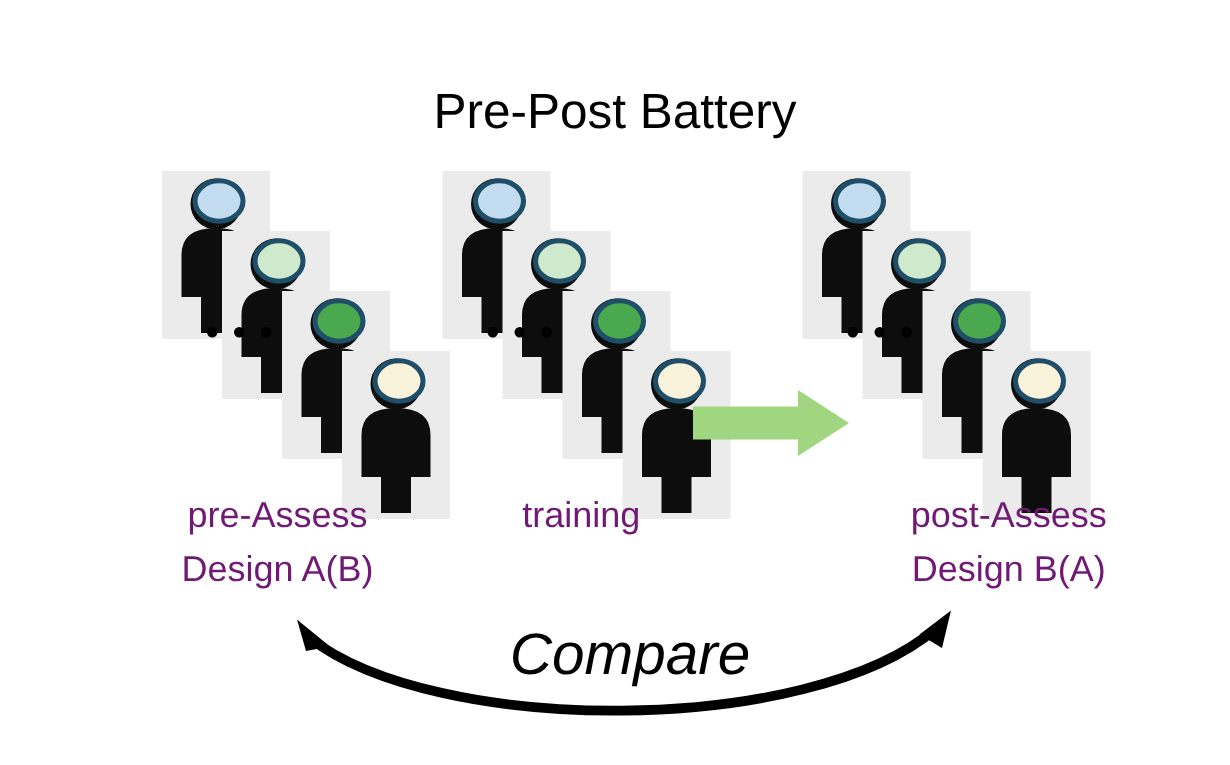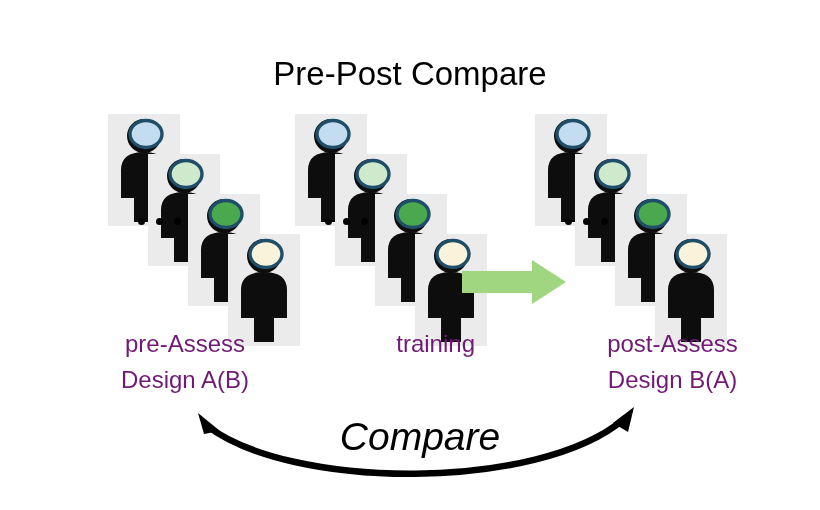--- a/index.html
+++ b/index.html
@@ -101,21 +101,21 @@
     line-height: 38px;
     color: #000000;
     white-space: nowrap;
   }
 </style>
 </head>
 <body>
 
 <div id="diagram-root">
 
-  <div class="title">Pre-Post Compare</div>
+  <div class="title">Pre-Post Battery</div>
 
   <div class="group" id="group-0" style="left:100px; top:110px;">
     <div class="person" style="left:8px; top:4px;">
       <div class="tile"></div>
       <div class="svgwrap">
         <svg viewBox="0 0 72 112" width="72" height="112" xmlns="http://www.w3.org/2000/svg">
           <circle cx="36" cy="22" r="17" fill="#0d0d0d"></circle>
           <path d="M13 56 q0 -18 23 -18 q23 0 23 18 l0 28 l-14 0 l0 24 l-18 0 l0 -24 l-14 0 z" fill="#0d0d0d"></path>
           <rect x="26" y="74" width="20" height="34" fill="#0d0d0d"></rect>
           <ellipse cx="38" cy="20" rx="16" ry="13.5" fill="#c3dcf0" stroke="#1f4e68" stroke-width="3.4"></ellipse>
@@ -270,21 +270,21 @@
     <svg width="110" height="48" viewBox="0 0 110 48" xmlns="http://www.w3.org/2000/svg">
       <path d="M2 13 L72 13 L72 2 L106 24 L72 46 L72 35 L2 35 Z" fill="#9fd67f"></path>
     </svg>
   </div>
 
   <div class="caption" style="left:75px; top:326px; width:220px;">
     <div>pre-Assess</div>
     <div>Design A(B)</div>
   </div>
 
-  <div class="caption" style="left:300px; top:326px; width:175px;text-align:right;">
+  <div class="caption" style="left:300px; top:326px; width:175px;">
     <div>training</div>
   </div>
 
   <div class="caption" style="left:560px; top:326px; width:225px;">
     <div>post-Assess</div>
     <div>Design B(A)</div>
   </div>
 
   <div class="compare-arc">
     <svg width="530" height="95" viewBox="0 0 530 95" xmlns="http://www.w3.org/2000/svg">

